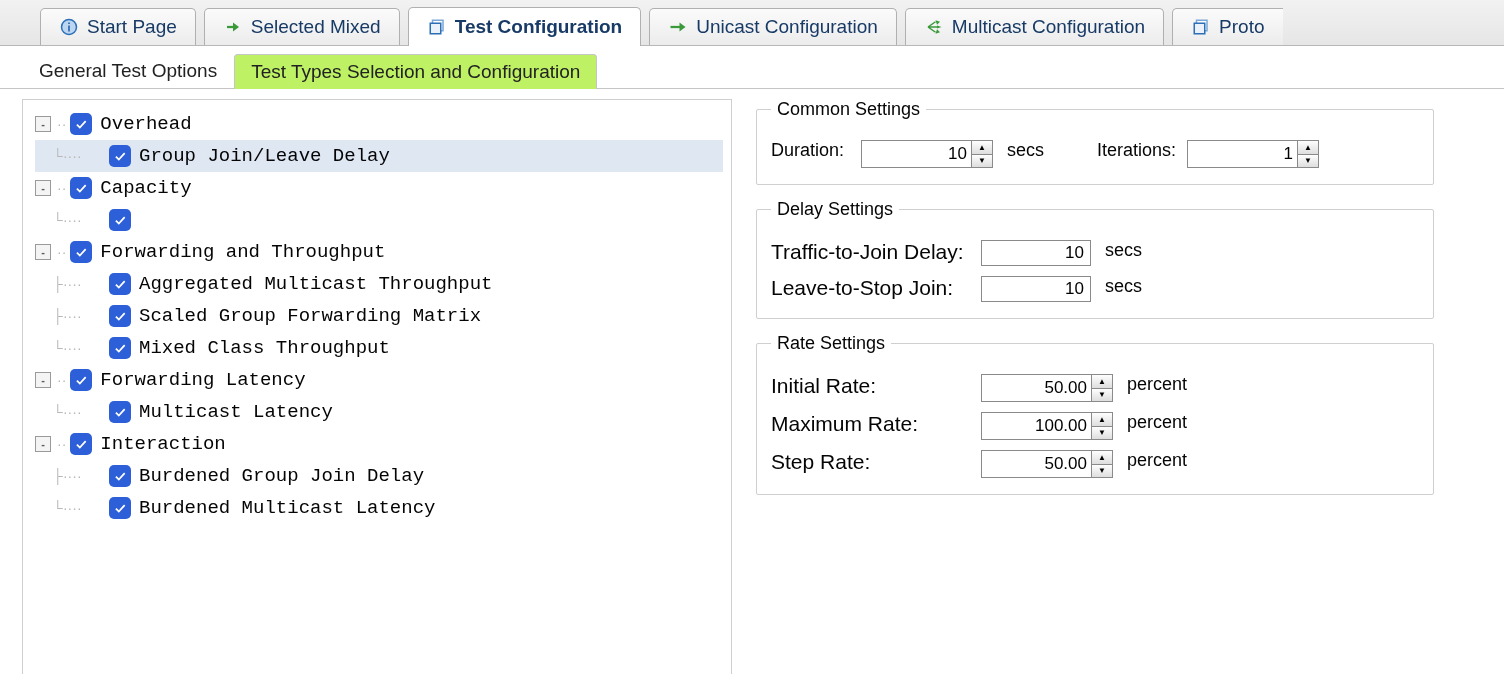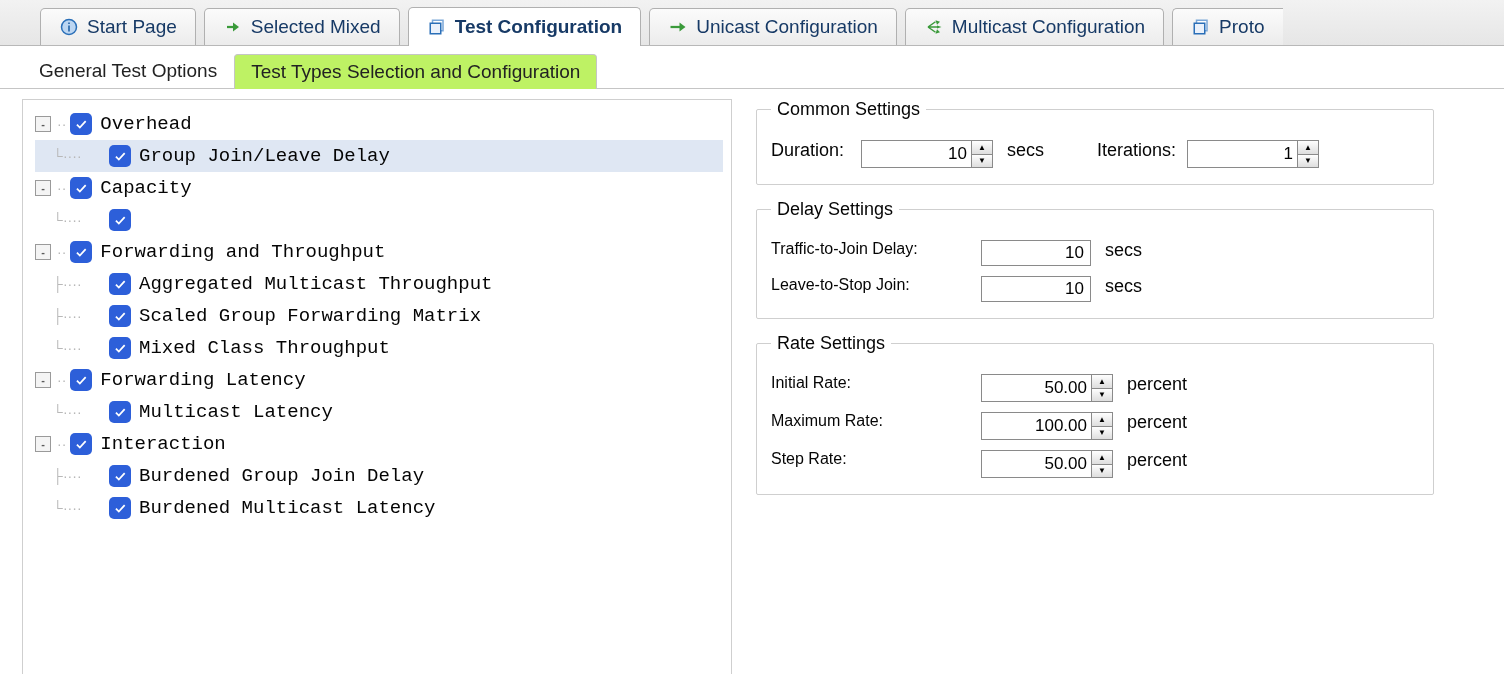--- a/index.html
+++ b/index.html
@@ -29,21 +29,21 @@
   .spacer{display:inline-block;}
   .dots{color:#b8b8b8;font-size:14px;letter-spacing:0;margin-right:4px;user-select:none;}
   .chk{width:22px;height:22px;border-radius:5px;background:#2d5fd9;display:inline-flex;align-items:center;justify-content:center;margin-right:8px;cursor:pointer;flex-shrink:0;}
   .chk svg{width:14px;height:14px;stroke:#fff;stroke-width:3;fill:none;}
   .node-label{white-space:nowrap;font-family:Liberation Mono, monospace;}
 
   
   fieldset{border:1px solid #cfcfcf;border-radius:2px;margin:0 70px 14px 10px;padding:10px 18px 16px 14px;}
   legend{padding:0 6px;font-size:18px;color:#050505;}
   .row{display:flex;align-items:flex-start;margin-top:10px;}
-  .lab{width:210px;font-size:16px;}
+  .lab{width:210px;font-size:21px;}
   .lab-narrow{width:90px;font-size:18px;}
   .unit{margin-left:14px;font-size:18px;}
   input.num{width:110px;height:26px;border:1px solid #8a8a8a;font-size:17px;text-align:right;padding:0 6px;box-sizing:border-box;}
   .spin{display:inline-flex;}
   .spin input{width:110px;height:28px;border:1px solid #8a8a8a;border-right:none;font-size:17px;text-align:right;padding:0 4px;box-sizing:border-box;}
   .spin-btns{display:flex;flex-direction:column;border:1px solid #8a8a8a;}
   .spin-btns button{width:20px;height:13px;border:none;background:linear-gradient(#fefefe,#dedede);font-size:8px;line-height:8px;padding:0;cursor:pointer;display:flex;align-items:center;justify-content:center;}
   .spin-btns button + button{border-top:1px solid #8a8a8a;}
 
   

